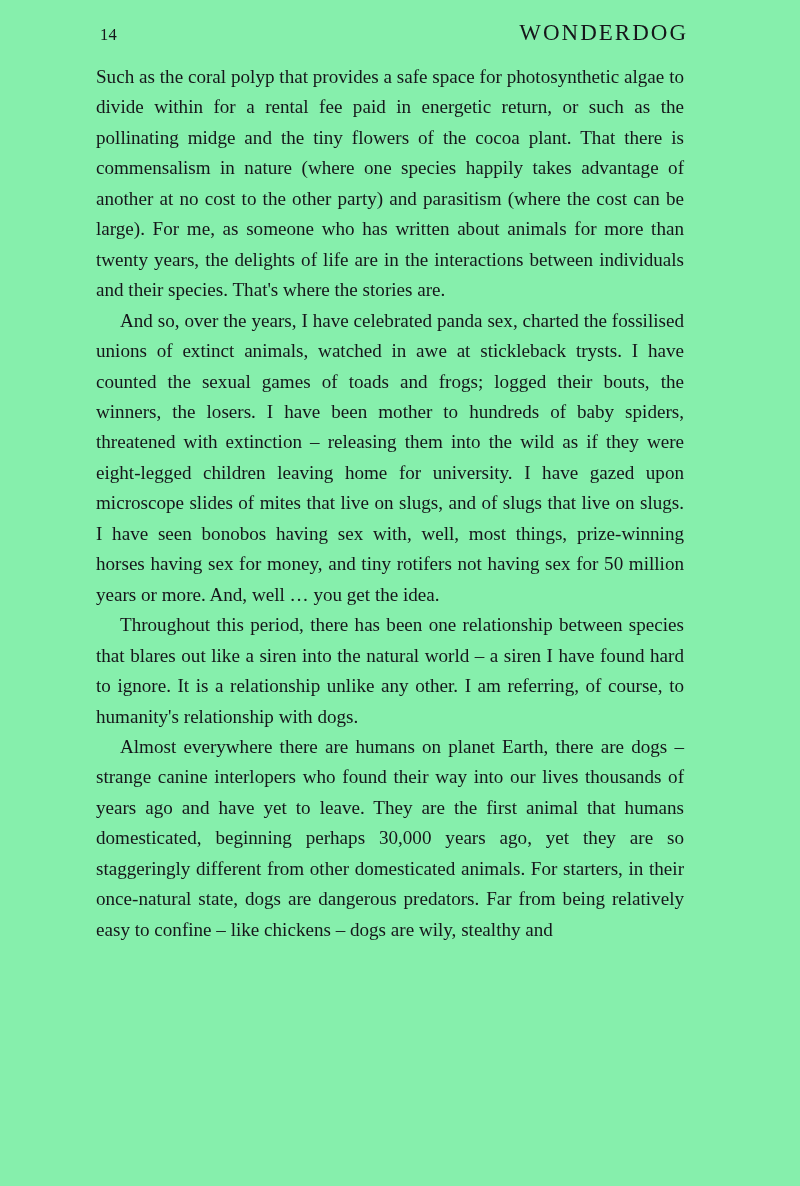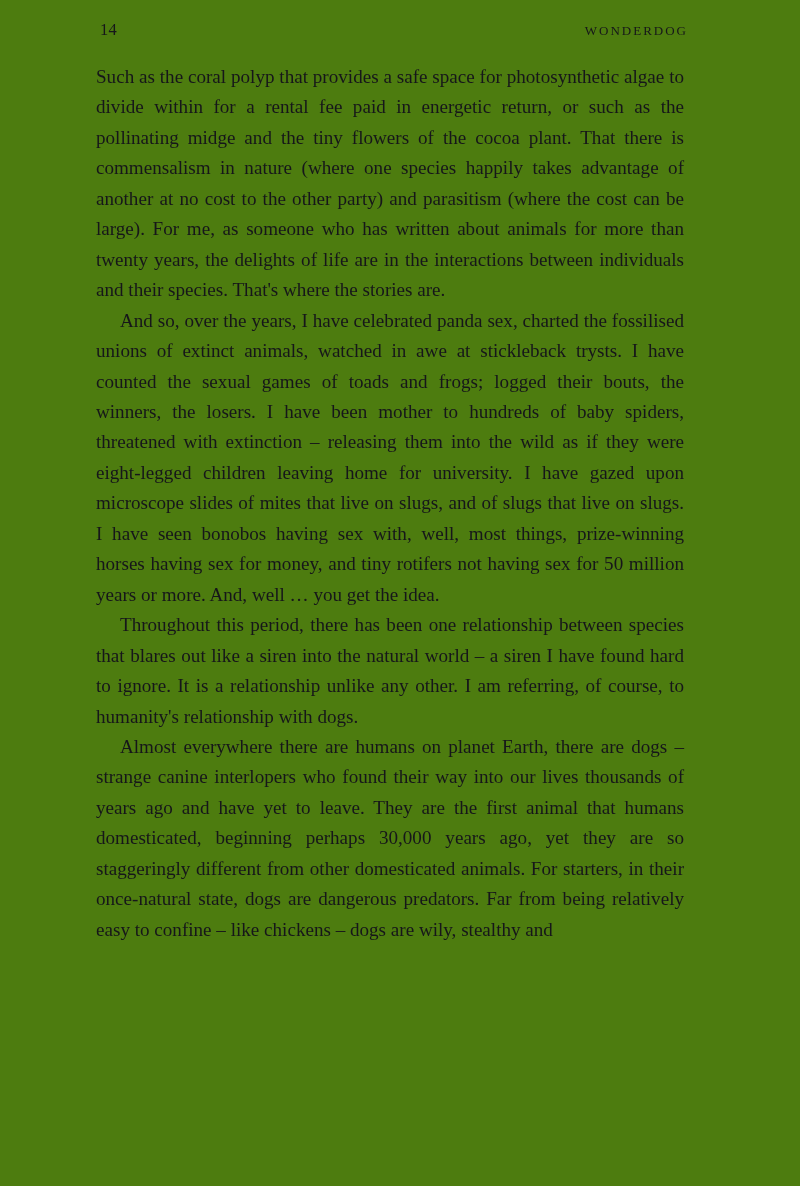--- a/index.html
+++ b/index.html
@@ -13,39 +13,39 @@
     font-family: "Liberation Serif", serif;
     color: #16161a;
     -webkit-font-smoothing: antialiased;
   }
   .page {
     position: relative;
     width: 800px;
     height: 1186px;
     box-sizing: border-box;
     padding: 0;
-    background: #4d7c0f;
+    background: #86efac;
   }
   .running-head {
     position: absolute;
     top: 20px;
     left: 100px;
     width: 588px;
     display: flex;
     align-items: baseline;
     justify-content: space-between;
     font-family: "Liberation Serif", serif;
   }
   .folio {
     font-size: 16.5px;
     letter-spacing: 0.2px;
     color: #16161a;
   }
   .book-title {
-    font-size: 13px;
+    font-size: 23px;
     letter-spacing: 2.0px;
     color: #16161a;
   }
   .body-text {
     position: absolute;
     top: 62px;
     left: 96px;
     width: 588px;
     font-size: 19.1px;
     line-height: 30.45px;

